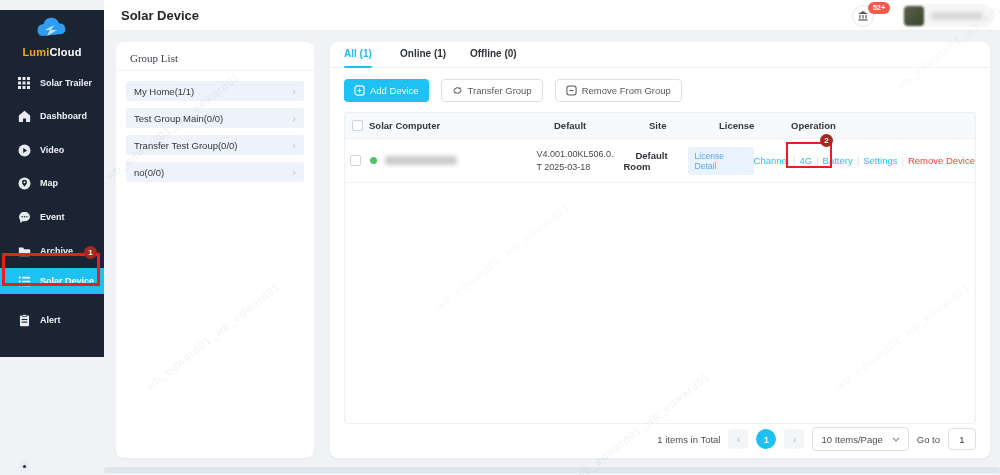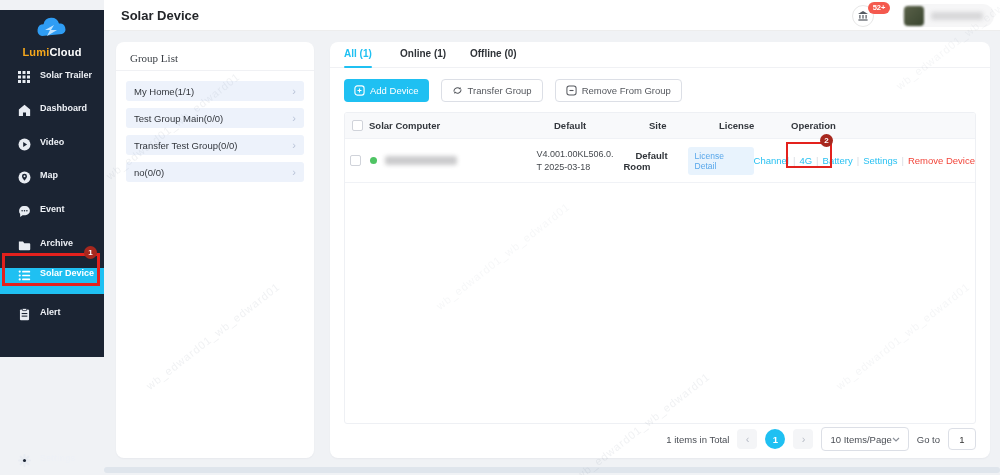--- a/index.html
+++ b/index.html
@@ -5,21 +5,21 @@
   * { margin:0; padding:0; box-sizing:border-box; }
   html,body { width:1000px; height:475px; overflow:hidden; background:#f0f2f5;
     font-family:"Liberation Sans", sans-serif; }
   .stage { position:absolute; left:0; top:0; width:1000px; height:475px; }
 
   
   .sidebar { position:absolute; left:0; top:10px; width:104px; height:347px; background:#1b2433; }
   .logo { position:absolute; left:0; top:6px; width:104px; text-align:center; }
   .logo .brand { font-size:11px; font-weight:700; letter-spacing:.2px; }
   .logo .brand .lumi { color:#f6a81c; } .logo .brand .cloud { color:#ffffff; }
-  .nav-item { position:absolute; left:0; width:104px; height:26px; display:flex; 
+  .nav-item { position:absolute; left:0; width:104px; height:26px; display:flex; align-items:center;
     padding-left:17px; color:#eef1f6; font-size:9px; font-weight:700; cursor:pointer; }
   .nav-item .ni { width:14px; height:14px; margin-right:9px; display:flex; align-items:center; justify-content:center; flex:0 0 14px; }
   .nav-item.active { background:#1fc0f2; color:#fff; }
 
   
   .header { position:absolute; left:104px; top:0; width:896px; height:31px; background:#fff; border-bottom:1px solid #ededed; }
   .page-title { position:absolute; left:17px; top:0; line-height:31px; font-size:13px; font-weight:700; color:#24262a; }
   .notif { position:absolute; left:748px; top:5px; width:22px; height:22px; border:1px solid #e7e7e7; border-radius:50%;
     display:flex; align-items:center; justify-content:center; background:#fff; cursor:pointer; }
   .notif-badge { position:absolute; left:764px; top:2px; min-width:22px; height:12px; border-radius:7px; background:#f4594e;
@@ -77,21 +77,21 @@
   .op-link.danger { color:#f2453a; }
   .op-sep { color:#d8dce2; margin:0 4px; }
 
   .pagination { position:absolute; right:14px; bottom:7px; height:24px; display:flex; align-items:center; gap:8px;
     font-size:9.5px; color:#4a4e55; }
   .pg-btn { width:20px; height:20px; border-radius:4px; background:#f4f5f7; color:#b8bdc7; display:flex;
     align-items:center; justify-content:center; font-size:11px; cursor:pointer; }
   .pg-cur { width:20px; height:20px; border-radius:50%; background:#1fc0f2; color:#fff; display:flex;
     align-items:center; justify-content:center; font-size:9.5px; font-weight:700; cursor:pointer; }
   .pg-select { height:24px; border:1px solid #dcdfe6; border-radius:4px; background:#fff; display:flex;
-    align-items:center; gap:0; padding:0 8px; cursor:pointer;text-align:right; }
+    align-items:center; gap:9px; padding:0 8px; cursor:pointer;text-align:right; }
   .goto-input { width:28px; height:22px; border:1px solid #dcdfe6; border-radius:4px; text-align:center;
     font-size:9.5px; color:#333; outline:0; font-family:"Liberation Sans", sans-serif; }
 
   
   .anno-box { position:absolute; border:3px solid #e3211d; z-index:40; pointer-events:none; }
   .anno-badge { position:absolute; width:13px; height:13px; border-radius:50%; background:#a7281e; color:#fff;
     font-size:8px; font-weight:700; display:flex; align-items:center; justify-content:center; z-index:41; pointer-events:none; }
 
   .hscroll { position:absolute; left:104px; top:467px; width:896px; height:6px; background:#dfe5ec; border-radius:3px; }
 

